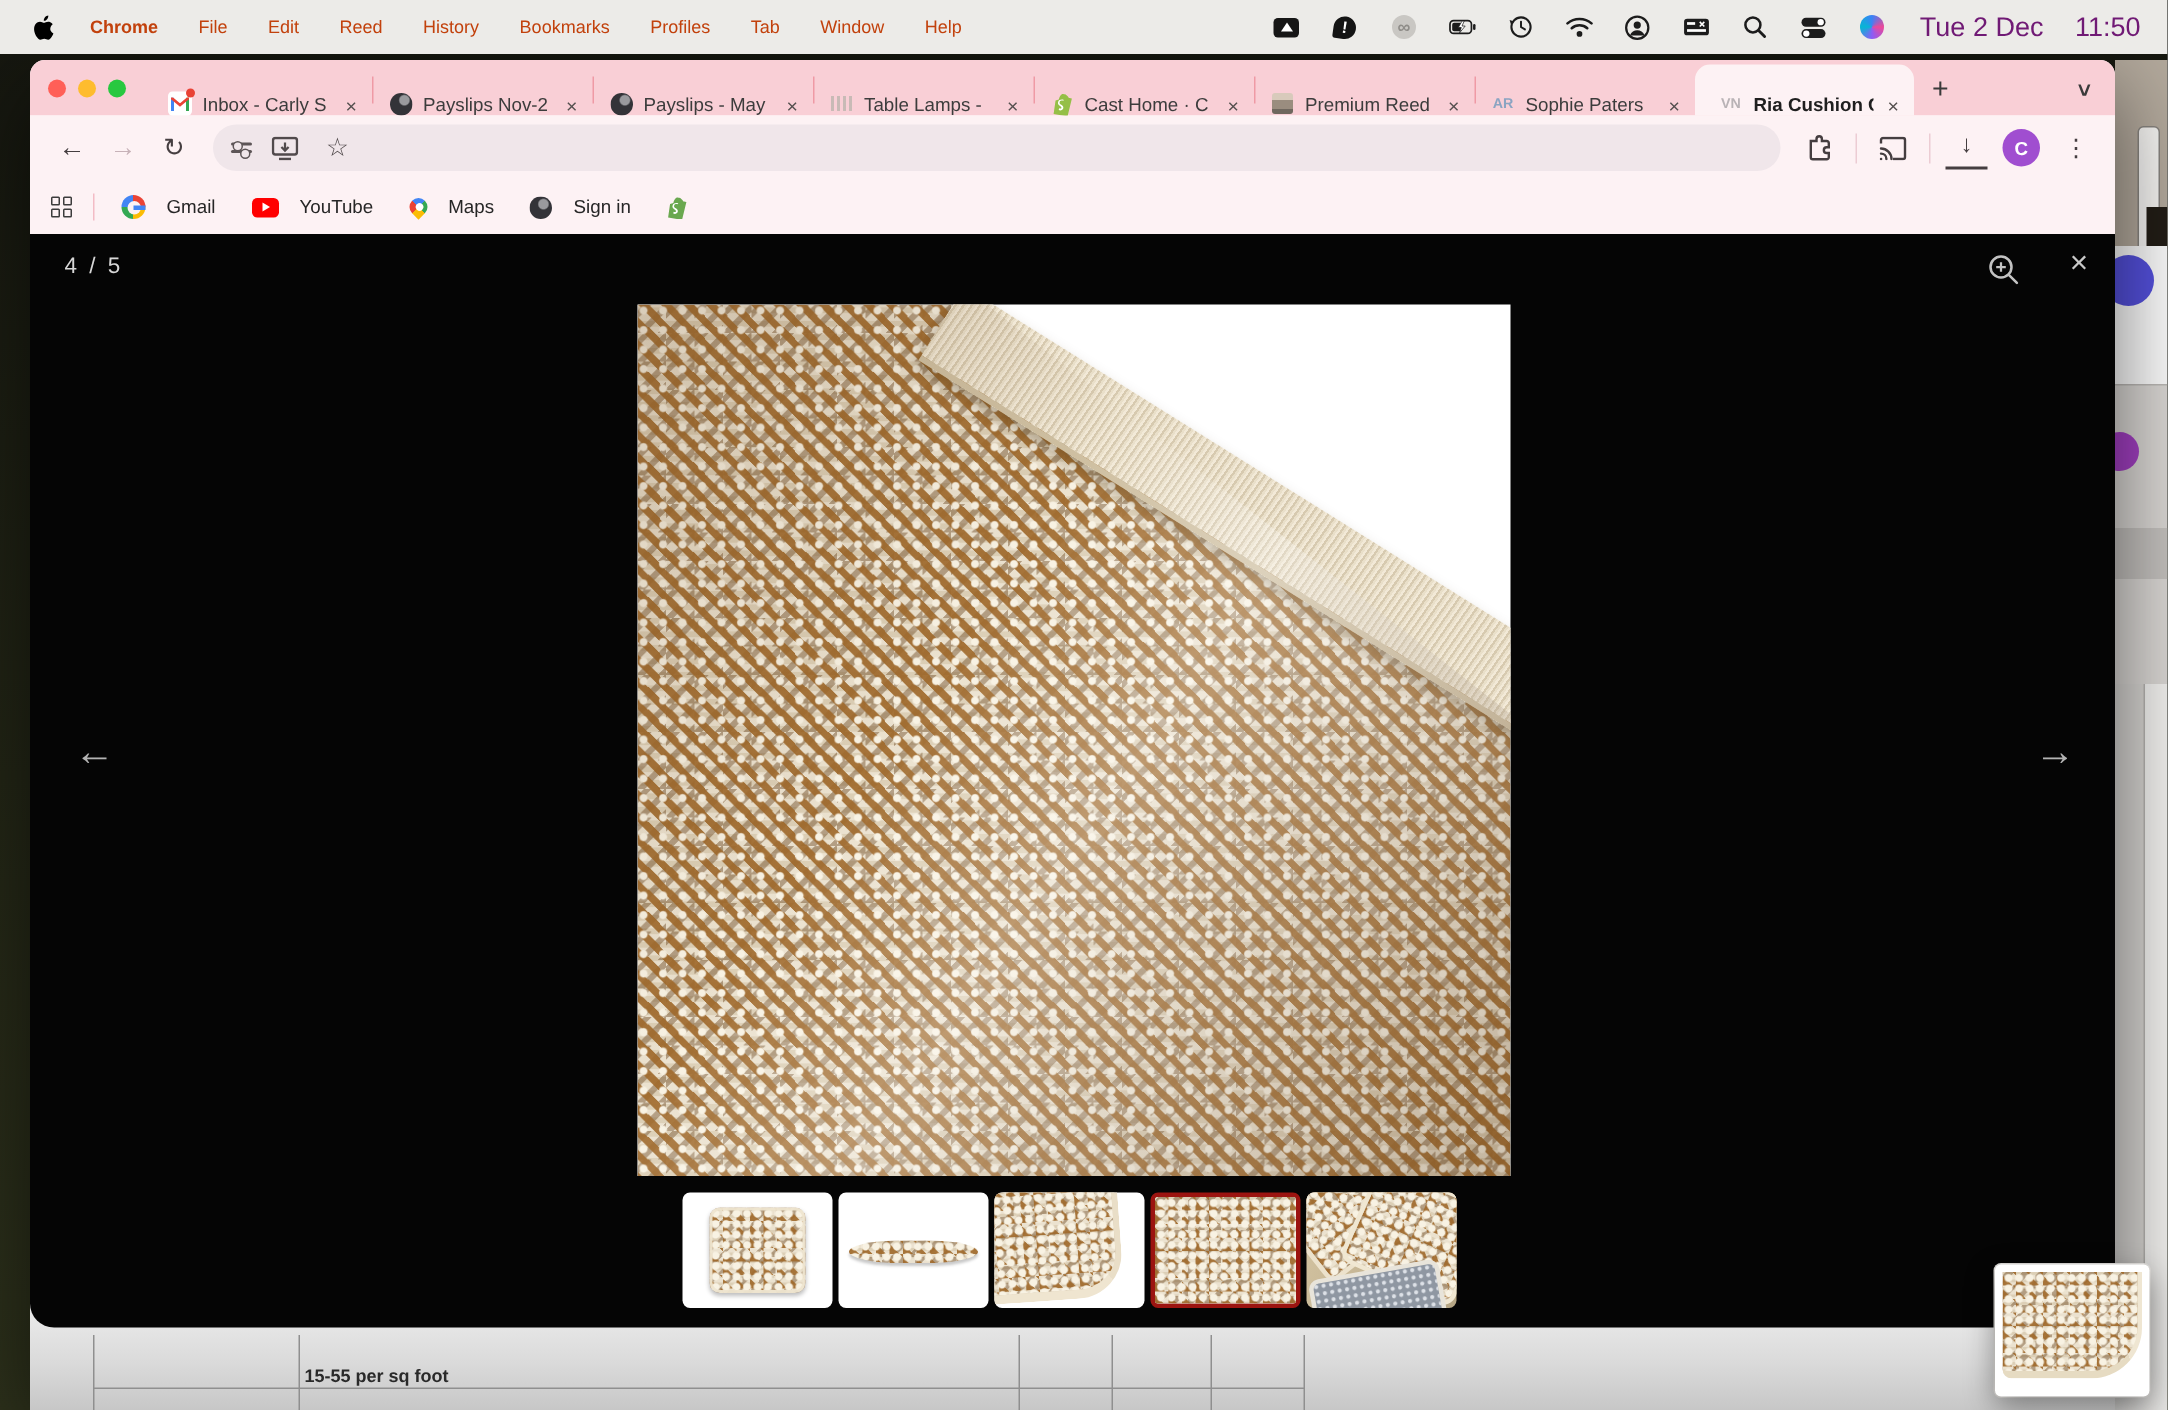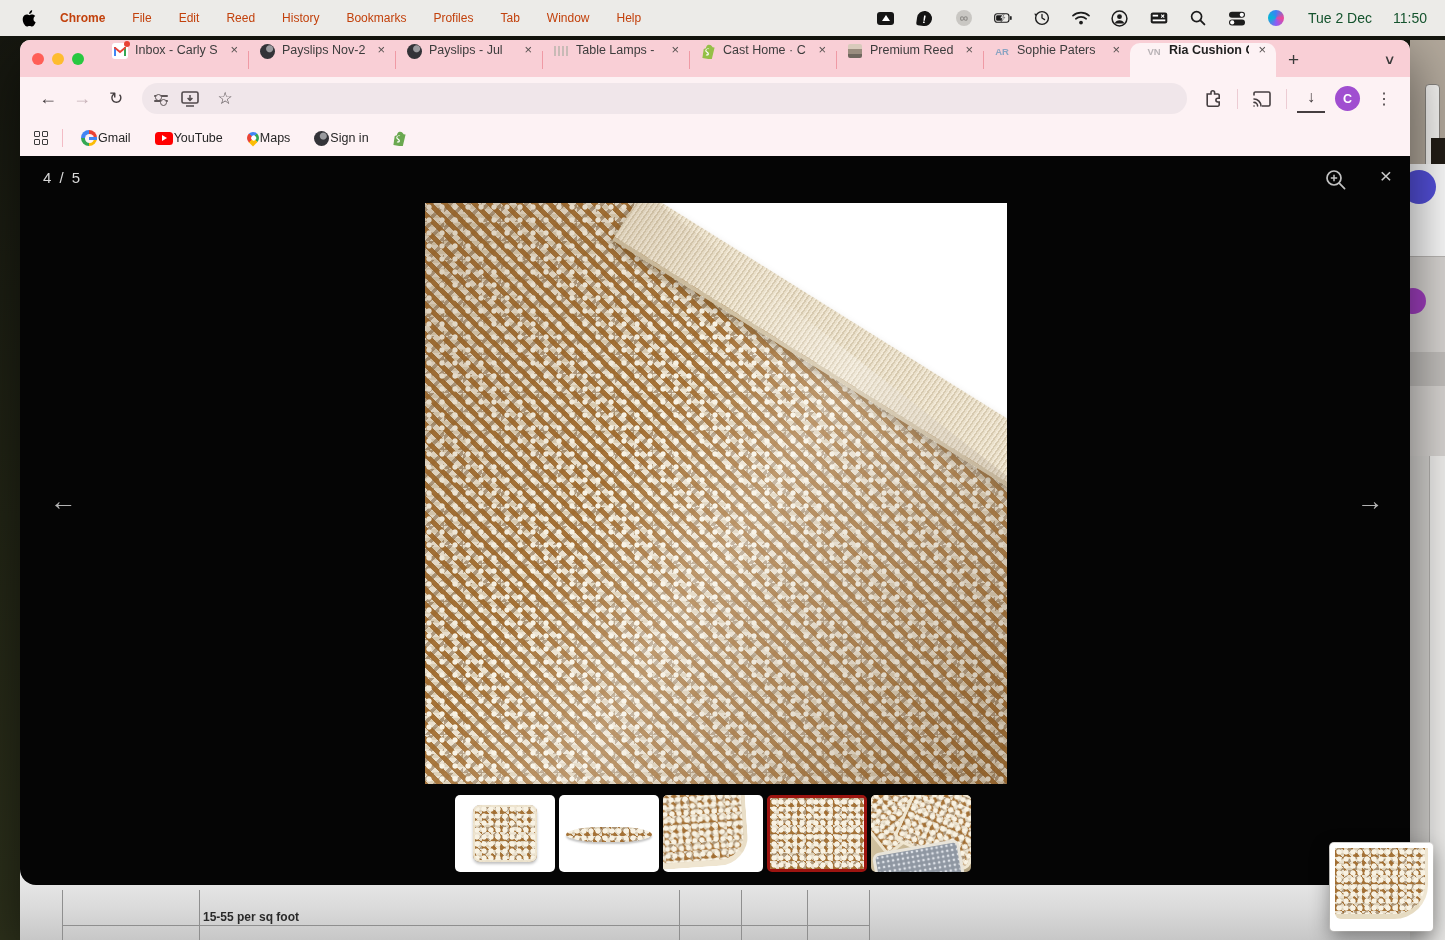--- a/index.html
+++ b/index.html
@@ -15,21 +15,21 @@
   .menu-right { margin-left:auto; display:flex; align-items:center; gap:21px; }
   .mi { display:inline-flex; align-items:center; justify-content:center; width:18px; height:18px; }
   .mi-box { width:17px; height:13px; background:#161616; border-radius:3px; display:flex; align-items:center; justify-content:center; }
   .mi-box .tri { width:0; height:0; border-left:4px solid transparent; border-right:4px solid transparent; border-bottom:6px solid #fff; }
   .mi-alert { width:15px; height:15px; background:#141414; border-radius:50% 50% 50% 12%; color:#fff; font-size:11px; font-weight:bold;
               display:flex; align-items:center; justify-content:center; transform:rotate(8deg); }
   .mi-cc { width:16px; height:16px; border-radius:50%; background:#c9c7c3; color:#8f8d89; font-size:12px; font-weight:bold;
            display:flex; align-items:center; justify-content:center; }
   .mi-siri { width:16px; height:16px; border-radius:50%;
              background:conic-gradient(#3b82f6,#ec4899,#8b5cf6,#06b6d4,#3b82f6); }
-  .menu-date, .menu-time { font-size:14px; color:#14532d; }
+  .menu-date, .menu-time { font-size:18px; color:#701a75; }
   .menu-date { margin-left:2px; }
 
   
   .behind { position:absolute; left:1410px; top:40px; width:35px; height:900px; background:#d4d1ce; z-index:1; overflow:hidden; }
   .bh-tan { position:absolute; left:0; top:0; width:35px; height:124px; background:#b3a99c; }
   .bh-scroll { position:absolute; left:15px; top:44px; width:15px; height:90px; background:#f4f3f1; border:1px solid #87837e; border-radius:4px; }
   .bh-photo { position:absolute; left:21px; top:98px; width:14px; height:28px; background:#221d16; }
   .bh-white1 { position:absolute; left:0; top:124px; width:35px; height:92px; background:#fbfbfb; }
   .bh-blue { position:absolute; left:-8px; top:130px; width:34px; height:34px; border-radius:50%; background:#5450dc; }
   .bh-gray1 { position:absolute; left:0; top:216px; width:35px; height:200px; background:#d9d6d3; border-top:1px solid #bab7b4; }
@@ -40,21 +40,21 @@
 
   
   .window { position:absolute; left:20px; top:40px; width:1390px; height:900px; border-radius:10px 10px 0 0;
             overflow:hidden; background:#fff; box-shadow:0 18px 60px rgba(0,0,0,.55); z-index:2; }
 
   
   .tabstrip { height:37px; background:#f9cfd6; display:flex; align-items:flex-end; padding:0 6px 0 12px; }
   .traffic { display:flex; gap:8px; align-items:center; height:37px; margin-right:18px; }
   .dot { width:12px; height:12px; border-radius:50%; }
   .dot.red { background:#ff5f57; } .dot.yellow { background:#febc2e; } .dot.green { background:#28c840; }
-  .tab { width:146px; height:34px; display:flex; align-items:flex-start; gap:7px; padding:0 8px 0 10px; border-radius:10px 10px 0 0; flex:none; }
+  .tab { width:146px; height:34px; display:flex; align-items:flex-end; gap:7px; padding:0 8px 0 10px; border-radius:10px 10px 0 0; flex:none; }
   .tab.active { background:#fdf2f4;padding-left:16px; }
   .tab-title { flex:1; font-size:12.5px; color:#3c3c3c; white-space:nowrap; overflow:hidden; }
   .tab.active .tab-title { color:#1f1f1f; font-weight:bold; }
   .tab-close { font-size:13px; color:#55504f; padding:0 2px; line-height:1; }
   .tab-sep { width:1px; height:18px; background:#ef9aa5; margin:0 0 8px 0; flex:none; }
   .favicon { width:16px; height:16px; flex:none; position:relative; display:flex; align-items:center; justify-content:center; }
   .fav-gmail { background:#fff; border-radius:3px; }
   .fav-gmail .dotred { position:absolute; right:-2px; top:-2px; width:6px; height:6px; border-radius:50%; background:#e94235; }
   .fav-globe { width:15px; height:15px; border-radius:50%; background:radial-gradient(circle at 64% 32%, #9a9a9e 0 3px, transparent 4px), #333338; }
   .fav-store { width:14px; height:10px; background:repeating-linear-gradient(90deg,#bcb5ae 0 2px,transparent 2px 4px); opacity:.8; }
@@ -84,21 +84,21 @@
   .dl { font-size:16px; border-bottom:2px solid #453e40; line-height:1.05; padding:0 1px; }
   .avatar { width:25px; height:25px; border-radius:50%; background:#a04ed0; color:#fff; font-size:12.5px; font-weight:bold;
             display:flex; align-items:center; justify-content:center; margin:0 4px; }
   .kebab { font-size:16px; color:#453e40; }
 
   
   .bookmarks { height:36px; background:#fdf2f4; display:flex; align-items:center; padding:0 14px; gap:12px; }
   .bm-grid { display:grid; grid-template-columns:6px 6px; grid-gap:2px; }
   .bm-grid i { width:6px; height:6px; border:1.6px solid #3c3c3c; border-radius:1px; display:block; }
   .bm-div { width:1px; height:18px; background:#f3bcc5; margin:0 6px 0 2px; }
-  .bm-item { display:flex; align-items:center; gap:1px; margin-right:12px; }
+  .bm-item { display:flex; align-items:center; gap:14px; margin-right:12px; }
   .bm-label { font-size:12.5px; color:#262626; }
   .bm-g { width:16px; height:16px; border-radius:50%; position:relative;
           background:conic-gradient(#ea4335 0 25%,#fbbc05 25% 50%,#34a853 50% 75%,#4285f4 75% 100%); }
   .bm-g::after { content:""; position:absolute; inset:3.5px; background:#fdf2f4; border-radius:50%; }
   .bm-g::before { content:""; position:absolute; right:0px; top:6.5px; width:8px; height:3px; background:#4285f4; z-index:1; }
   .bm-yt { width:18px; height:13px; background:#ff0000; border-radius:3.5px; display:flex; align-items:center; justify-content:center; }
   .bm-yt i { width:0; height:0; border-left:5px solid #fff; border-top:3.5px solid transparent; border-bottom:3.5px solid transparent; display:block; margin-left:1px; }
   .bm-pin { width:12px; height:12px; border-radius:50% 50% 50% 0; transform:rotate(-45deg);
             background:conic-gradient(#4285f4 0 25%,#34a853 25% 50%,#fbbc05 50% 75%,#ea4335 75% 100%); position:relative; }
   .bm-pin::after { content:""; position:absolute; inset:3.5px; border-radius:50%; background:#fff; }
@@ -297,21 +297,21 @@
         </span>
       <span class="tab-title">Payslips Nov-2</span>
       <span class="tab-close">×</span>
     </div>
     <span class="tab-sep"></span>
 
     <div class="tab">
       <span class="favicon">
           <span class="fav-globe"></span>
         </span>
-      <span class="tab-title">Payslips - Jul</span>
+      <span class="tab-title">Payslips - May</span>
       <span class="tab-close">×</span>
     </div>
     <span class="tab-sep"></span>
 
     <div class="tab">
       <span class="favicon">
           <span class="fav-store"></span>
         </span>
       <span class="tab-title">Table Lamps -</span>
       <span class="tab-close">×</span>

